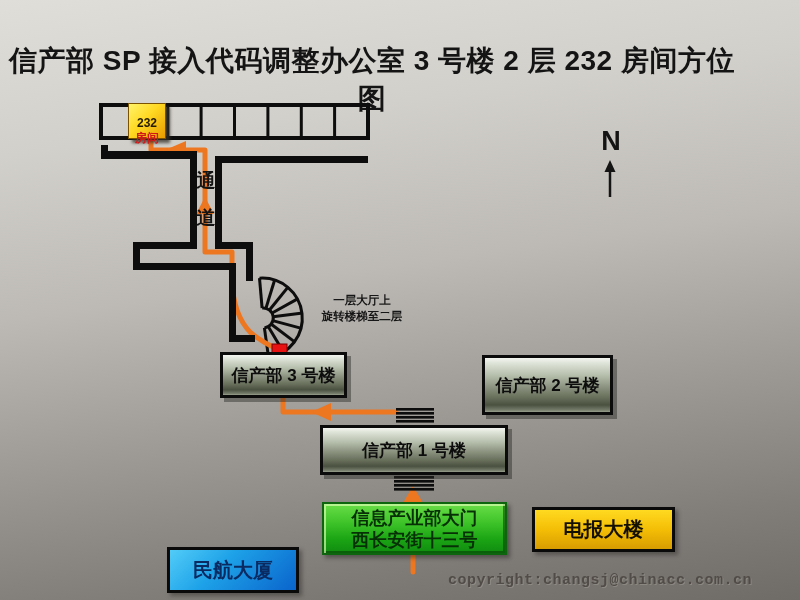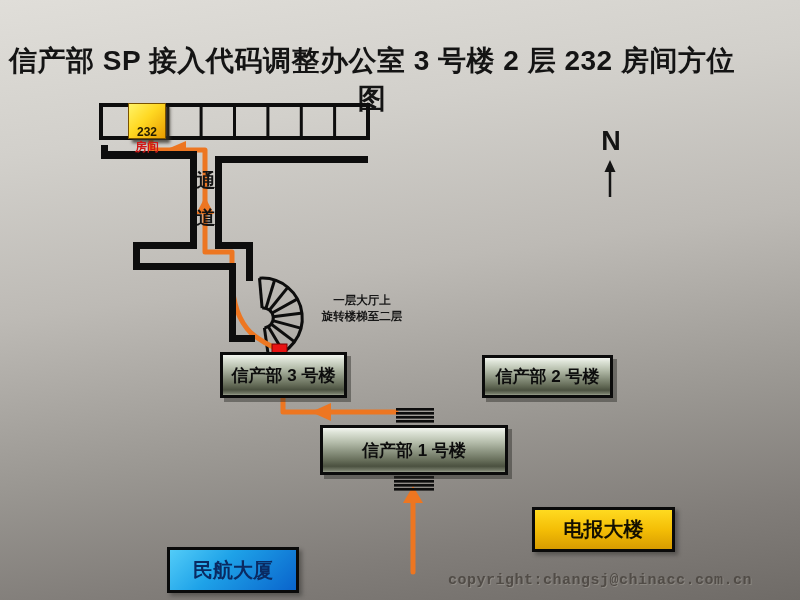--- a/index.html
+++ b/index.html
@@ -10,21 +10,21 @@
   }
   .title{
     position:absolute;top:42px;left:0;width:744px;text-align:center;
     font-size:28px;font-weight:bold;color:#141414;letter-spacing:0.5px;
   }
   svg.mapgfx{position:absolute;left:0;top:0;z-index:1;}
   .marker232{
     position:absolute;left:128px;top:103px;width:38px;height:36px;z-index:2;
     background:linear-gradient(135deg,#fff468 0%,#ffd822 45%,#e89c00 100%);
     border:1px solid #7a5200;box-shadow:4px 4px 3px rgba(52,48,40,0.75);
-    text-align:center;font-weight:bold;font-size:12px;line-height:15px;padding-top:21px;
+    text-align:center;font-weight:bold;font-size:12px;line-height:15px;padding-top:12px;
     box-sizing:border-box;color:#241c00;
   }
   .marker232 .room-word{color:#d01818;}
   .cchar{
     position:absolute;width:24px;text-align:center;z-index:3;
     font-size:19px;font-weight:bold;color:#141414;line-height:19px;
   }
   .stairnote{
     position:absolute;left:298px;top:292px;width:128px;z-index:2;text-align:center;
     font-size:11.5px;font-weight:bold;color:#161616;line-height:16px;
@@ -36,21 +36,21 @@
   .bbox{
     position:absolute;z-index:2;box-sizing:border-box;display:flex;
     align-items:center;justify-content:center;text-align:center;font-weight:bold;
   }
   .metal{
     background:linear-gradient(180deg,#f3f5f0 0%,#dde3d7 10%,#b6beac 32%,#8f9784 52%,#666d59 74%,#4b5140 87%,#747a68 96%,#9aa08e 100%);
     border:3px solid #0b0b0b;color:#0d0d0d;font-size:17px;
     box-shadow:4px 4px 0 rgba(42,42,38,0.45);
   }
   .b3{left:220px;top:352px;width:127px;height:46px;}
-  .b2{left:482px;top:355px;width:131px;height:43px;}
+  .b2{left:482px;top:355px;width:131px;height:60px;}
   .b1{left:320px;top:425px;width:188px;height:50px;font-size:17px;}
   .bluebox{
     left:167px;top:507px;width:132px;height:46px;
     background:linear-gradient(135deg,#52ccf8 0%,#1ea2e8 40%,#0a64cc 100%);
     border:3px solid #0a0a0a;color:#0a2a62;font-size:20px;
     box-shadow:3px 3px 4px rgba(30,30,28,0.4);
     margin-top:40px;
   }
   .greenbox{
     left:322px;top:502px;width:185px;height:53px;flex-direction:column;
@@ -169,19 +169,23 @@
   <div class="bbox metal b2">
     <span>信产部 2 号楼</span>
   </div>
   <div class="bbox metal b1">
     <span>信产部 1 号楼</span>
   </div>
 
   <div class="bbox bluebox">
     <span>民航大厦</span>
   </div>
+  <div class="bbox greenbox">
+    <div>信息产业部大门</div>
+    <div>西长安街十三号</div>
+  </div>
   <div class="bbox goldbox">
     <span>电报大楼</span>
   </div>
 
   <div class="watermark">copyright:changsj@chinacc.com.cn</div>
 
 </div>
 
 </body></html>

